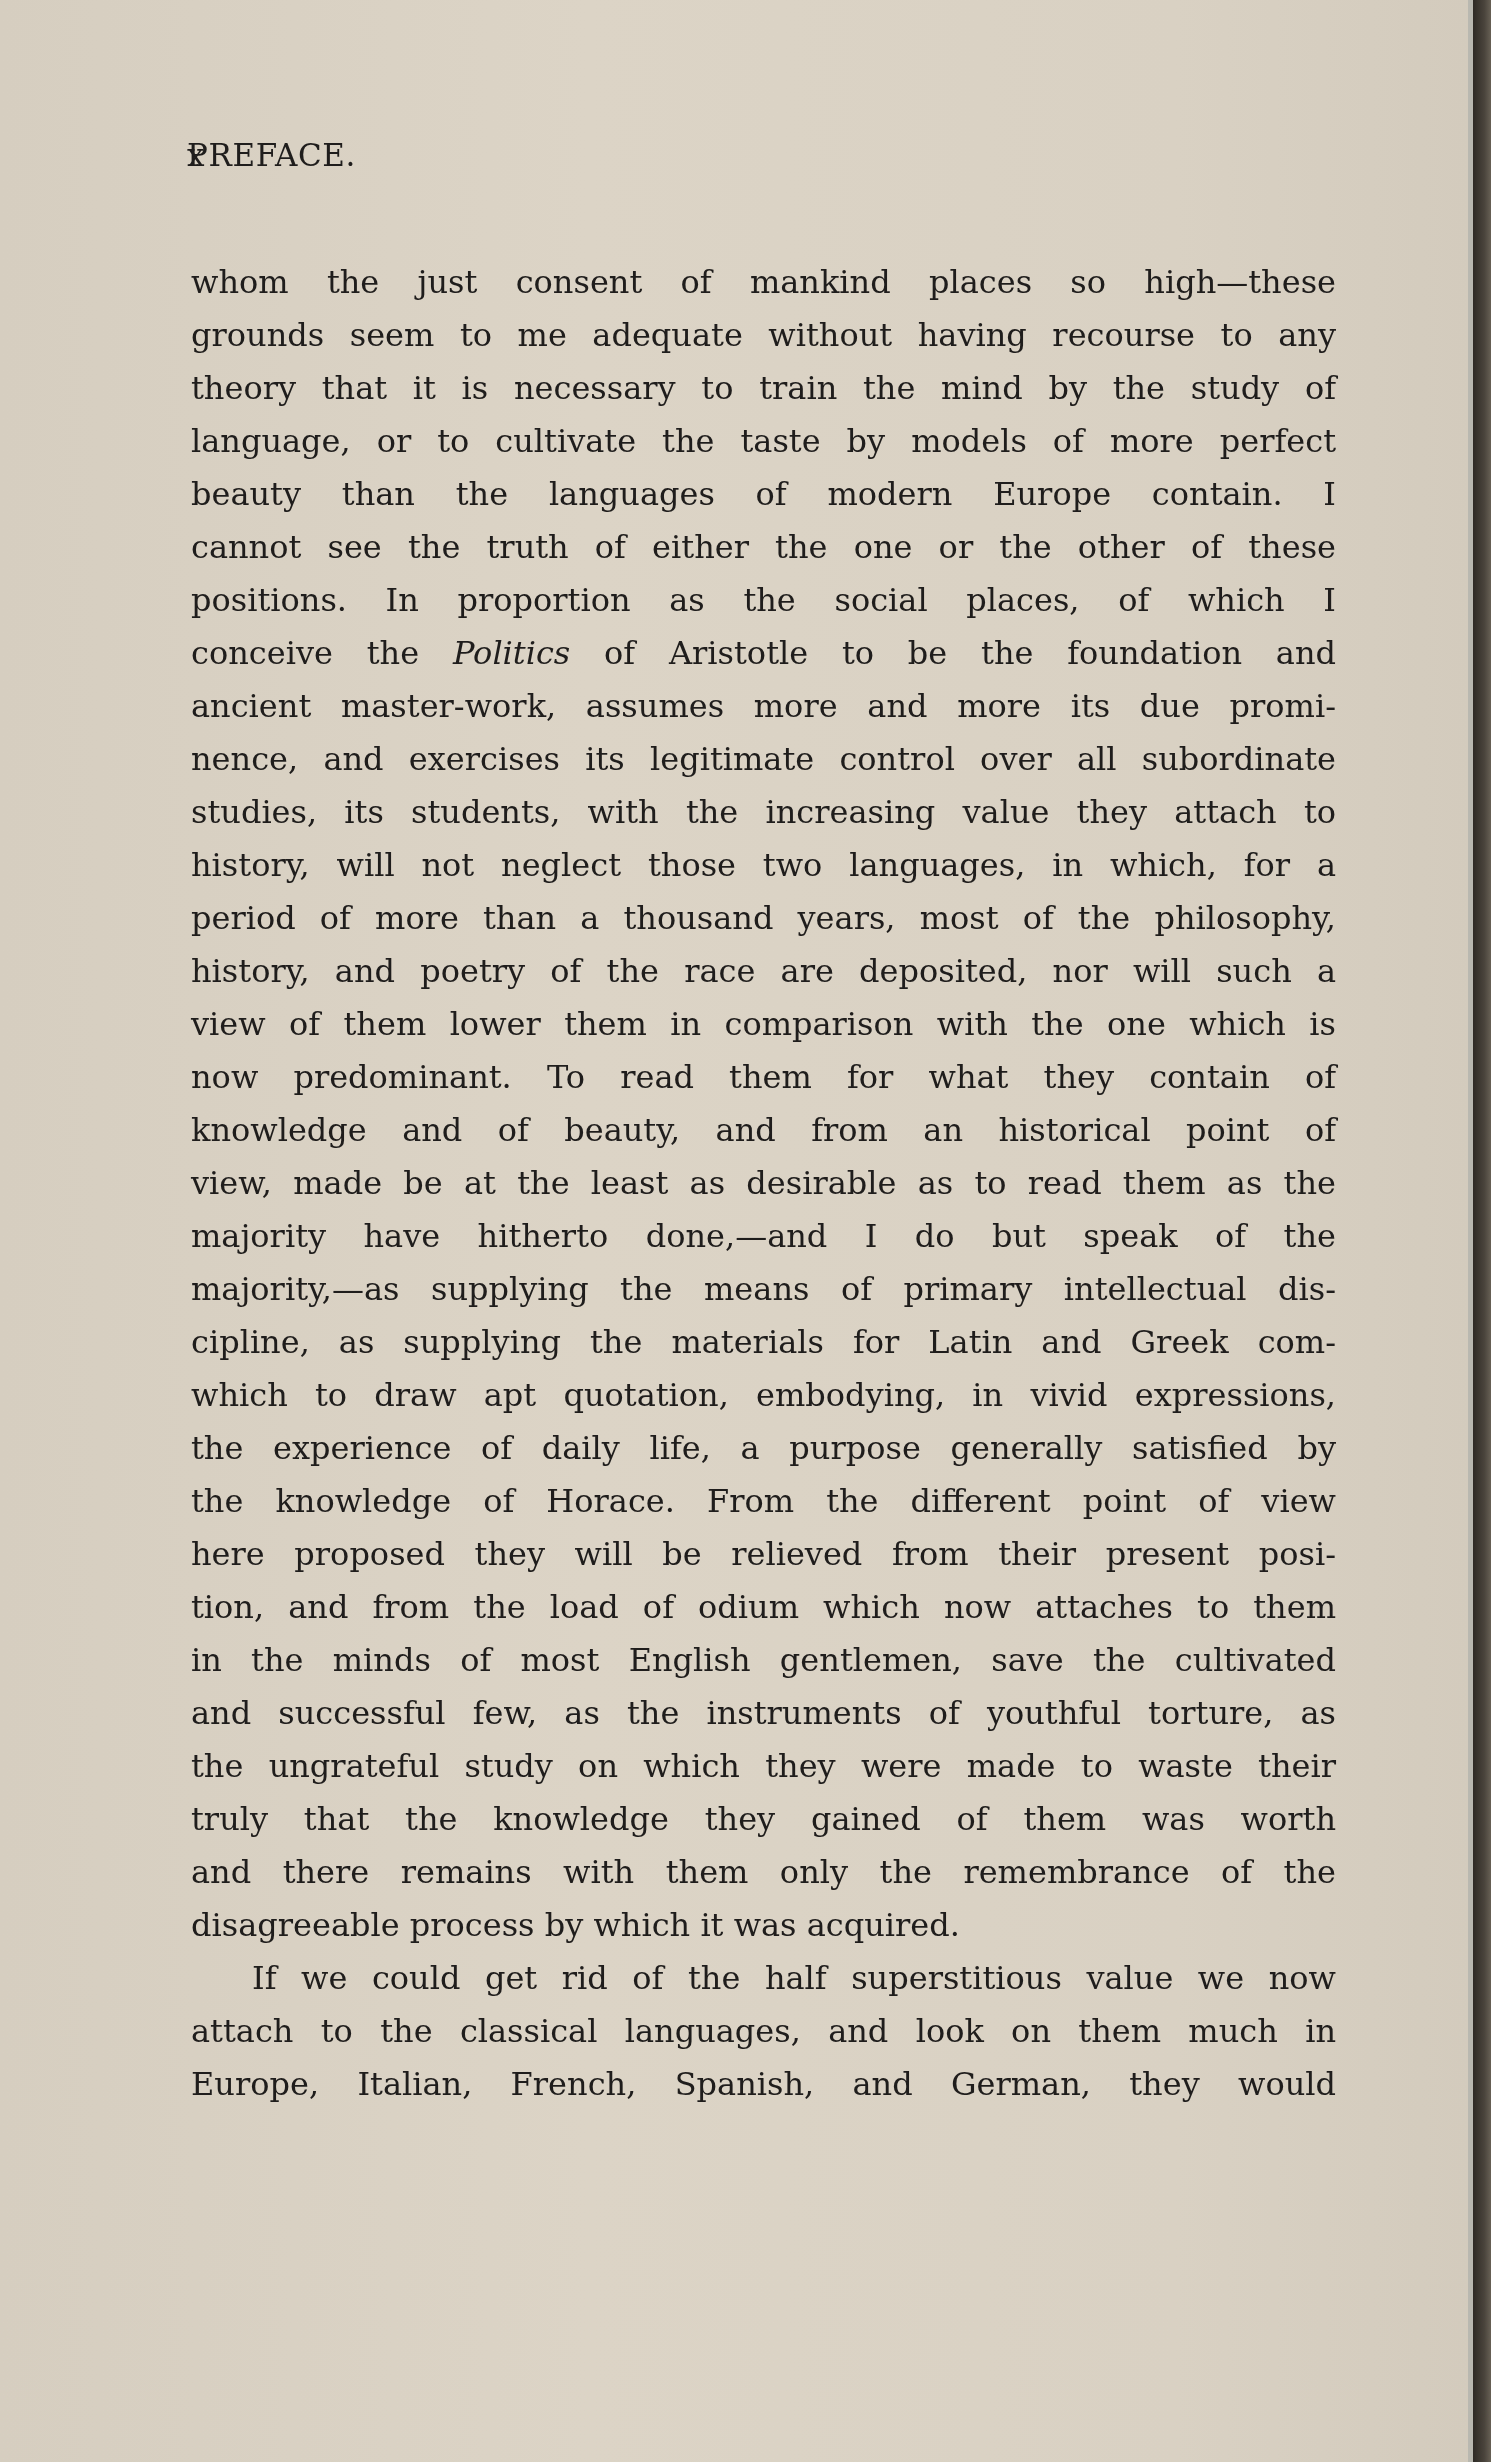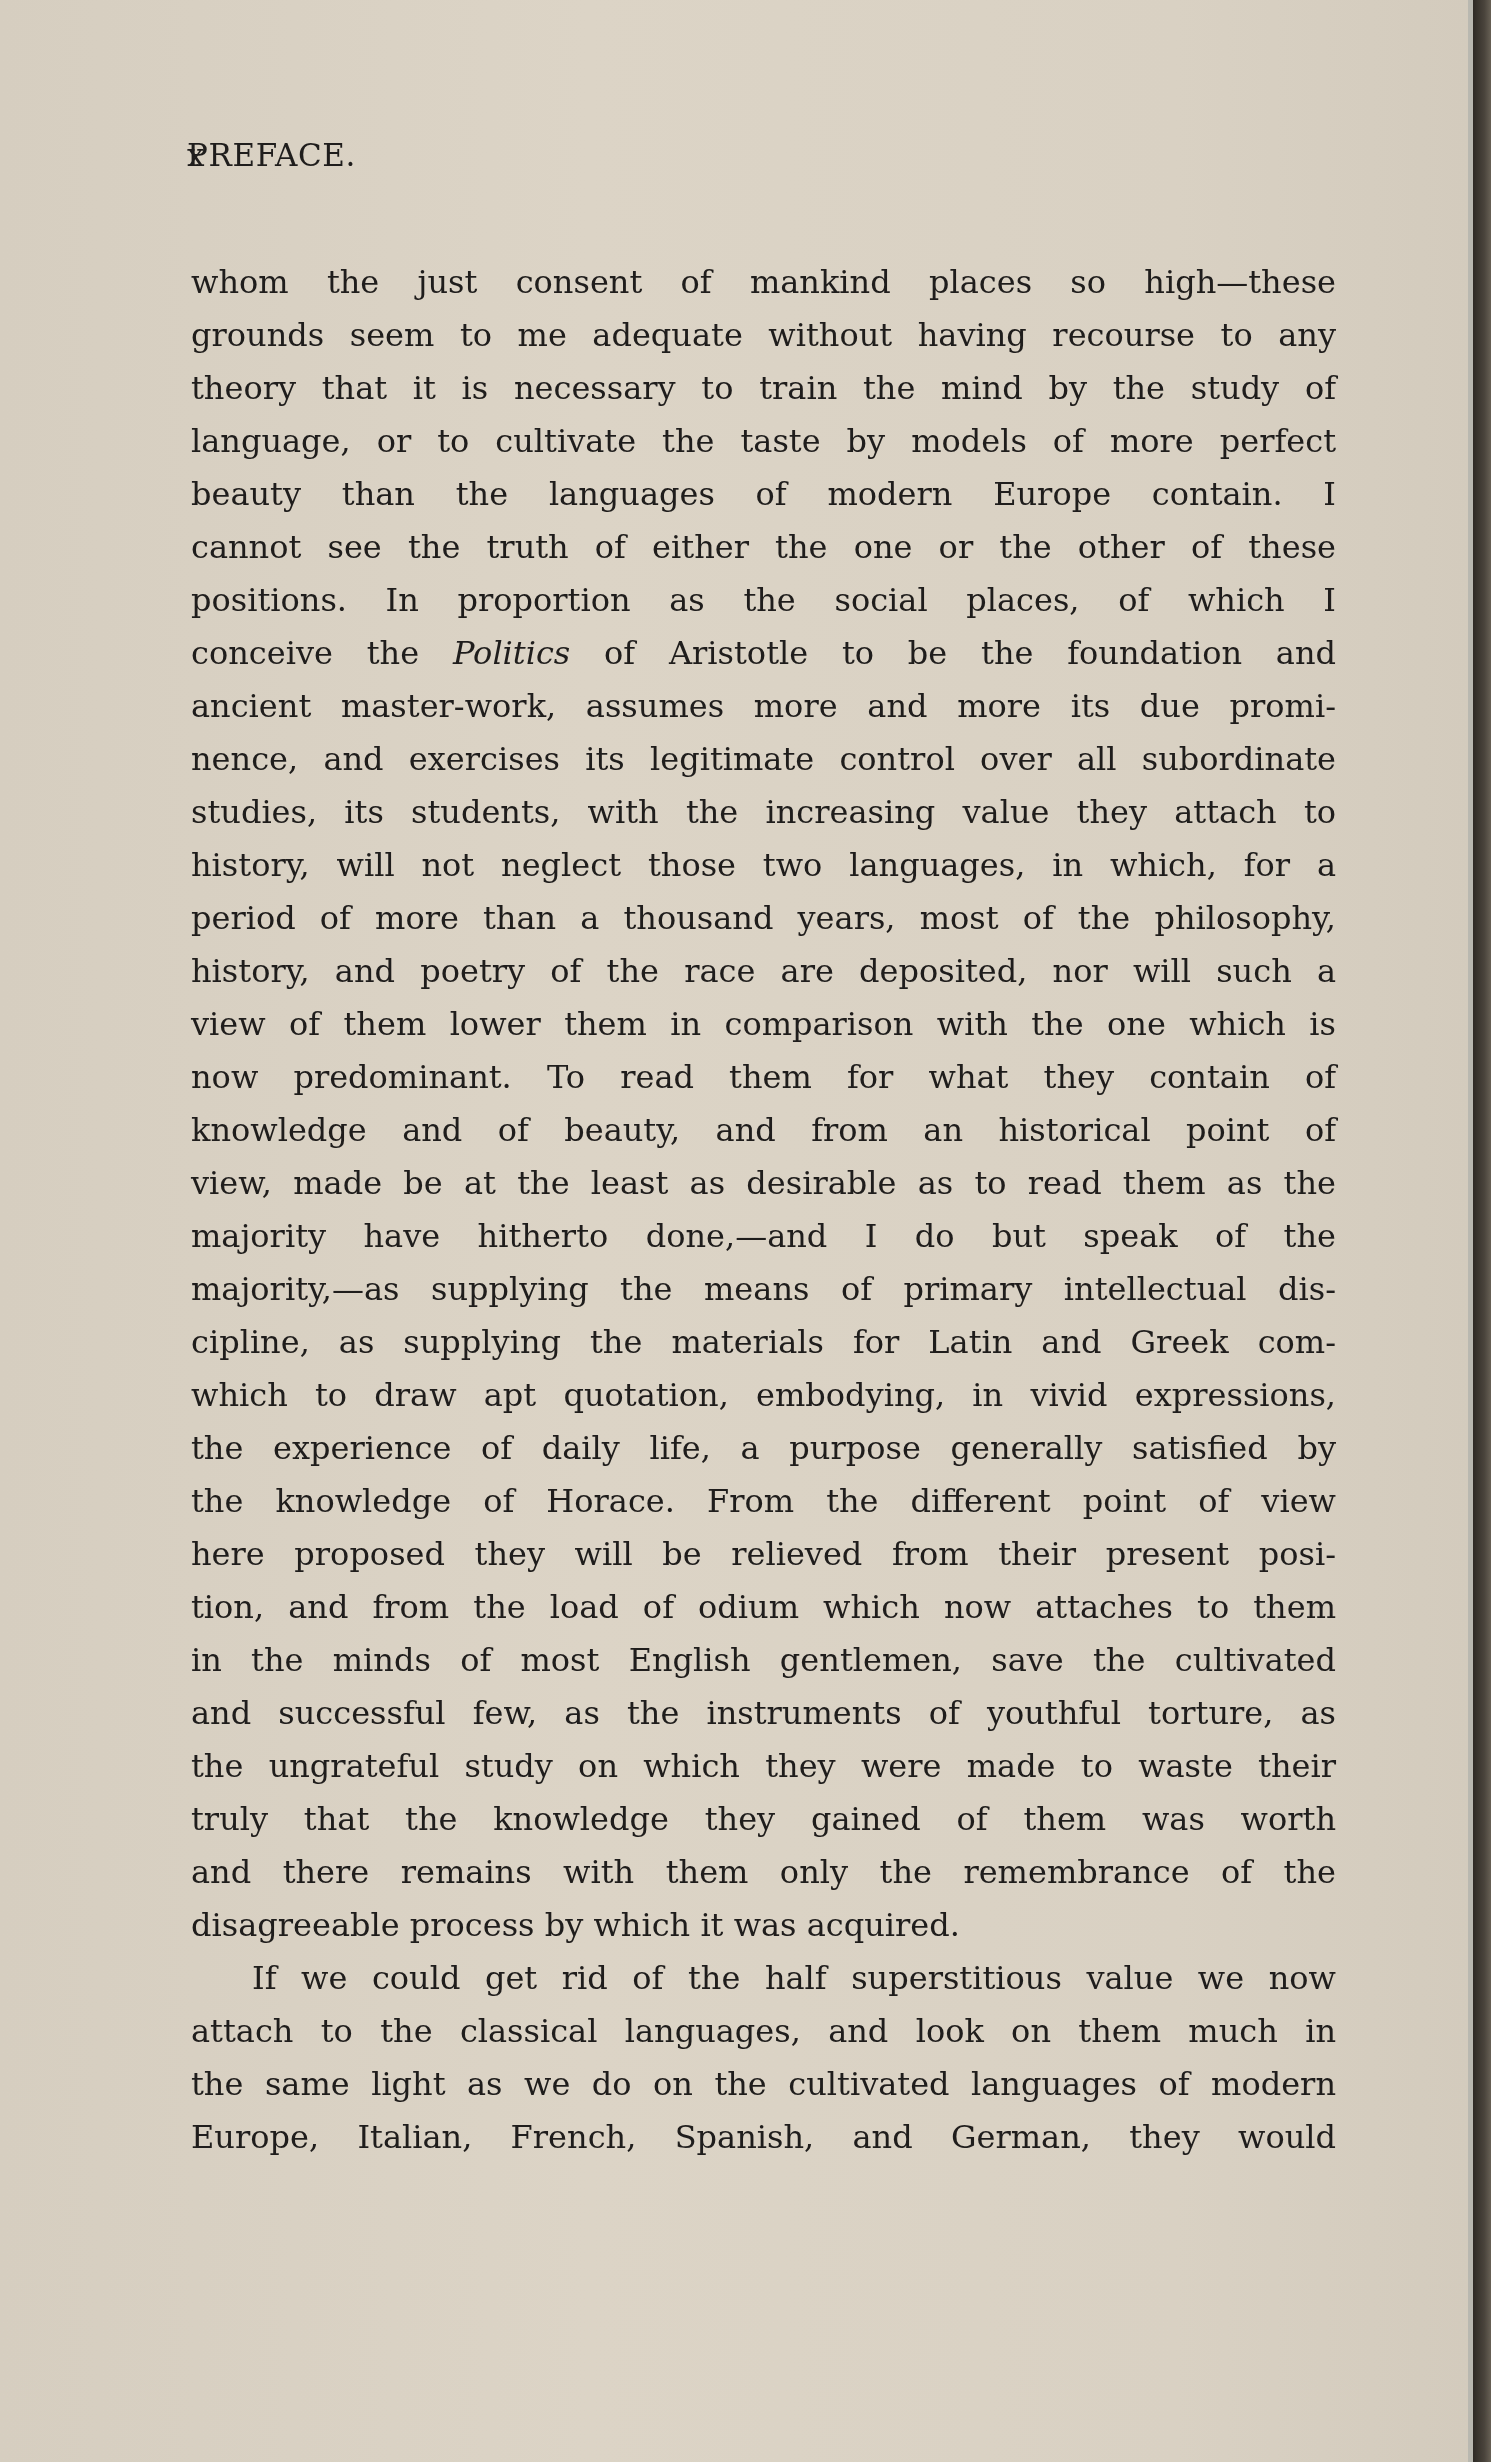--- a/index.html
+++ b/index.html
@@ -78,17 +78,16 @@
       <span class="line">in the minds of most English gentlemen, save the cultivated</span>
       <span class="line">and successful few, as the instruments of youthful torture, as</span>
       <span class="line">the ungrateful study on which they were made to waste their</span>
       <span class="line">truly that the knowledge they gained of them was worth</span>
       <span class="line">and there remains with them only the remembrance of the</span>
       <span class="line last">disagreeable process by which it was acquired.</span>
     </div>
     <div>
       <span class="line indent">If we could get rid of the half superstitious value we now</span>
       <span class="line">attach to the classical languages, and look on them much in</span>
-      <span class="line">the same light as we do on the cultivated languages of modern</span>
       <span class="line">Europe, Italian, French, Spanish, and German, they would</span>
     </div>
   </div>
 
 
 </body></html>

